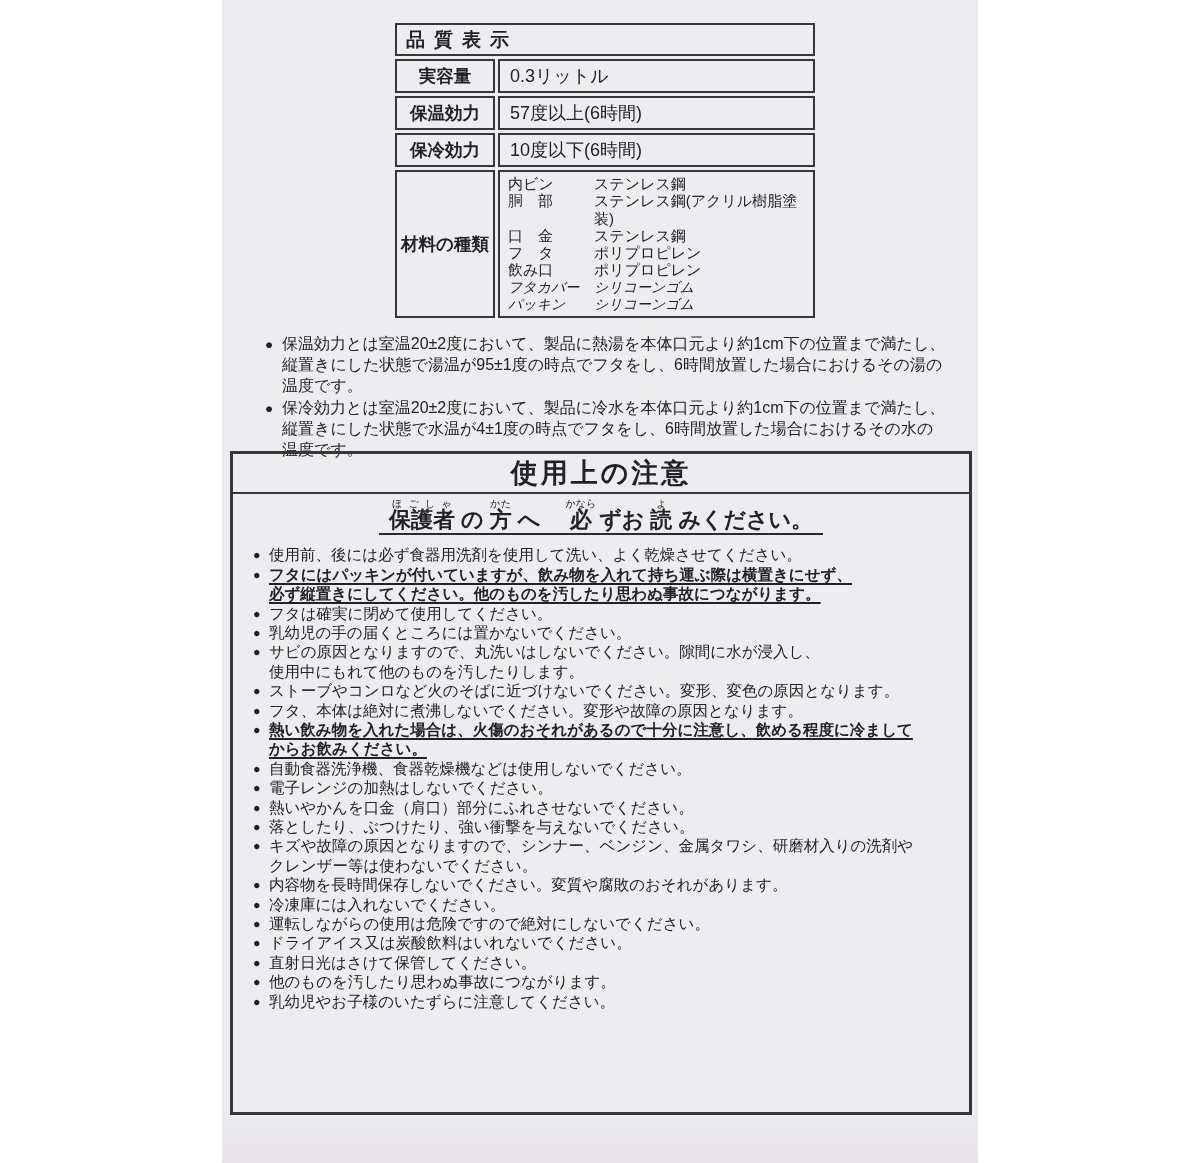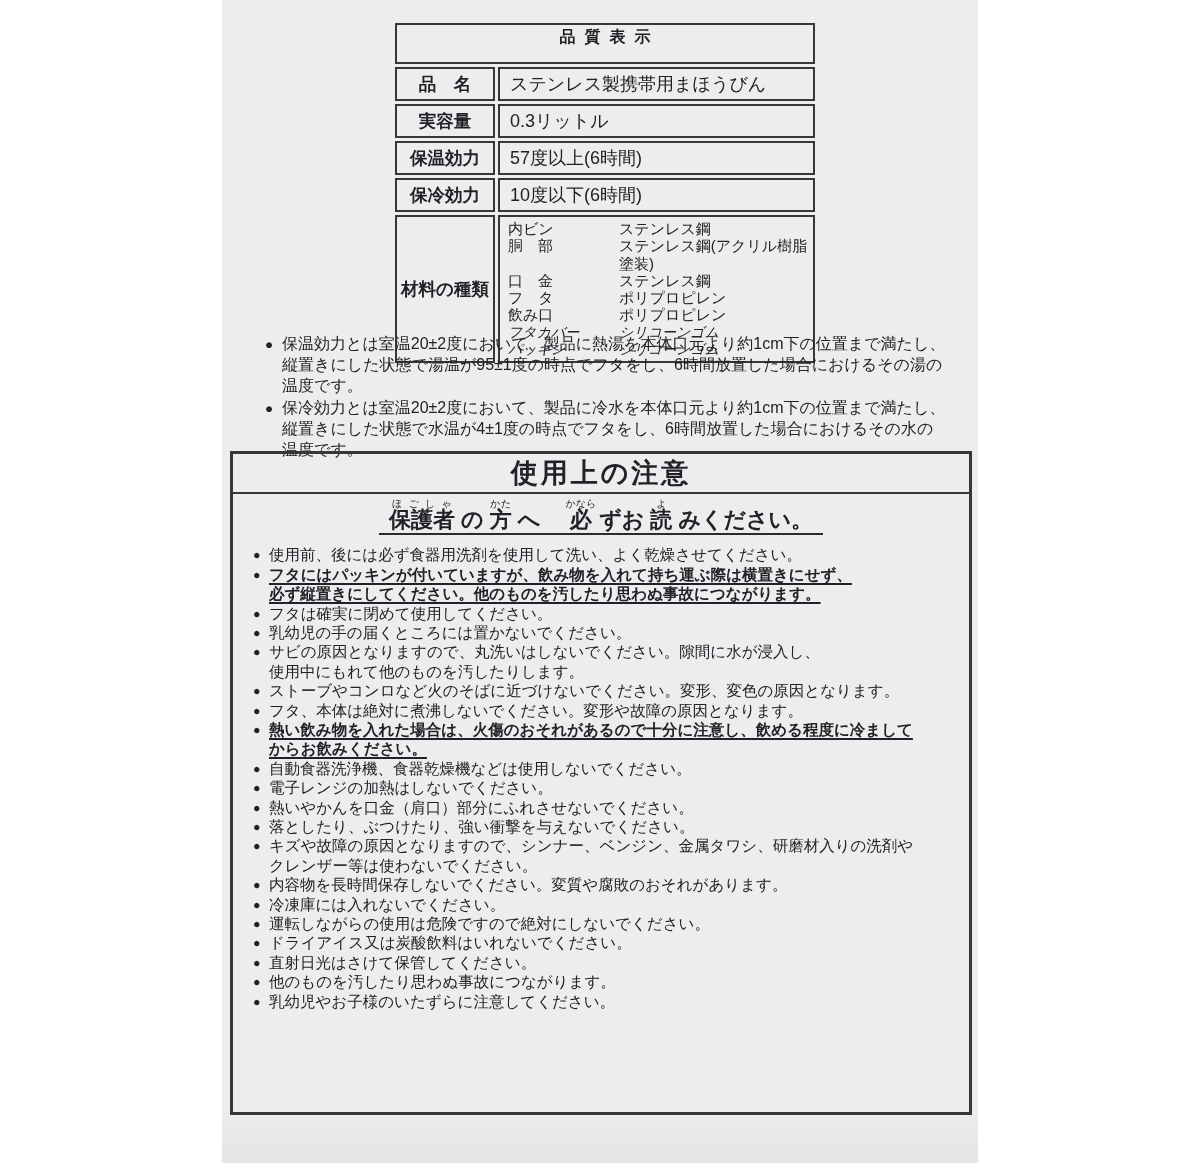--- a/index.html
+++ b/index.html
@@ -12,32 +12,32 @@
     position:absolute;left:222px;top:0;width:756px;height:1163px;
     background:linear-gradient(180deg,#edecee 0%,#edecee 95%,#e7e4e7 100%);
   }
   
   table.qtable{
     position:absolute;left:170px;top:20px;width:426px;
     border-collapse:separate;border-spacing:3px;
   }
   .qtable th,.qtable td{border:2px solid #39363a;background:transparent;}
   .qtable th{
-    font-size:16px;font-weight:bold;text-align:center;
-    letter-spacing:9px;padding:2px 0 14px 9px;
+    font-size:19px;font-weight:bold;text-align:left;
+    letter-spacing:9px;padding:2px 0 1px 9px;
   }
   .qtable td.lbl{
     width:92px;text-align:center;font-weight:bold;font-size:17.5px;padding:3px 2px;
     vertical-align:middle;
   }
   .qtable td.val{font-size:18px;padding:3px 6px 3px 10px;}
   .qtable td.mats{font-size:15px;line-height:17.3px;padding:3px 4px 3px 8px;}
   .mrow{display:flex;}
   .mrow .mpart{flex:none;width:86px;}
-  .mrow .mval{flex:1;margin-left:25px;}
+  .mrow .mval{flex:1;}
   .mrow.small{font-size:14px;font-style:italic;}
   
   ul.notes{
     position:absolute;left:43px;top:333px;width:690px;margin:0;padding:0;list-style:none;
     font-size:16px;line-height:21px;
   }
   ul.notes li{position:relative;padding-left:17px;white-space:pre-line;margin:0 0 1px 0;}
   ul.notes li::before{content:"●";position:absolute;left:0;top:1px;font-size:13.5px;}
   
   .cbox{
@@ -74,24 +74,20 @@
 <div class="paper">
 
   <table class="qtable">
     <thead>
       <tr>
         <th colspan="2">品質表示</th>
       </tr>
     </thead>
     <tbody>
 
-        <tr>
-          <td class="lbl">品　名</td>
-          <td class="val">ステンレス製携帯用まほうびん</td>
-        </tr>
 
         <tr>
           <td class="lbl">実容量</td>
           <td class="val">0.3リットル</td>
         </tr>
 
         <tr>
           <td class="lbl">保温効力</td>
           <td class="val">57度以上(6時間)</td>
         </tr>

